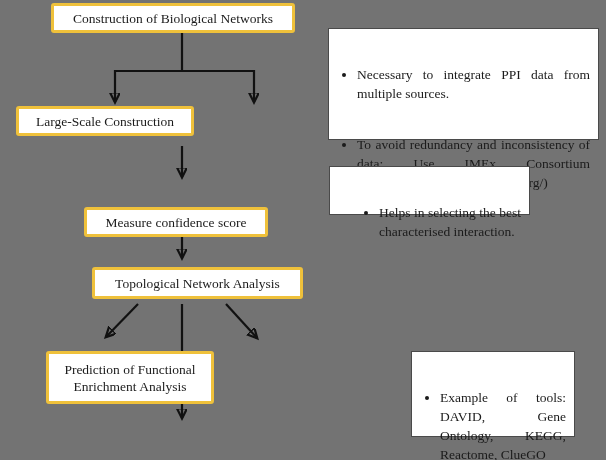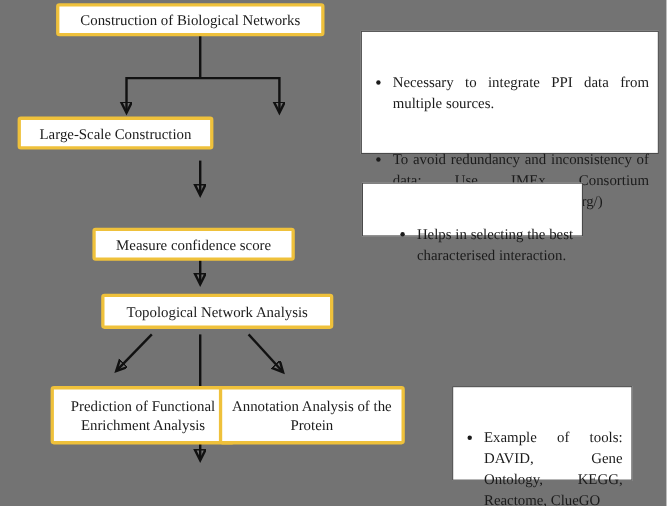--- a/index.html
+++ b/index.html
@@ -72,21 +72,20 @@
     <line x1="138" y1="304" x2="106" y2="337" marker-end="url(#ah)"></line>
     <line x1="182" y1="304" x2="182" y2="418" marker-end="url(#ah)"></line>
     <line x1="226" y1="304" x2="257" y2="338" marker-end="url(#ah)"></line>
   </svg>
 
   <div class="node" id="n-construction">Construction of Biological Networks</div>
   <div class="node" id="n-large-scale">Large-Scale Construction</div>
   <div class="node" id="n-confidence">Measure confidence score</div>
   <div class="node" id="n-topological">Topological Network Analysis</div>
   <div class="node" id="n-prediction">Prediction of Functional Enrichment Analysis</div>
-  <div class="node" id="n-annotation">Annotation Analysis of the Protein</div>
 
   <div class="note" id="note-0">
     <ul>
       <li>Necessary to integrate PPI data from multiple sources.</li>
       <li>To avoid redundancy and inconsistency of data: Use IMEx Consortium (https://www.imexconsortium.org/)</li>
     </ul>
   </div>
   <div class="note" id="note-1">
     <ul>
       <li>Helps in selecting the best characterised interaction.</li>

